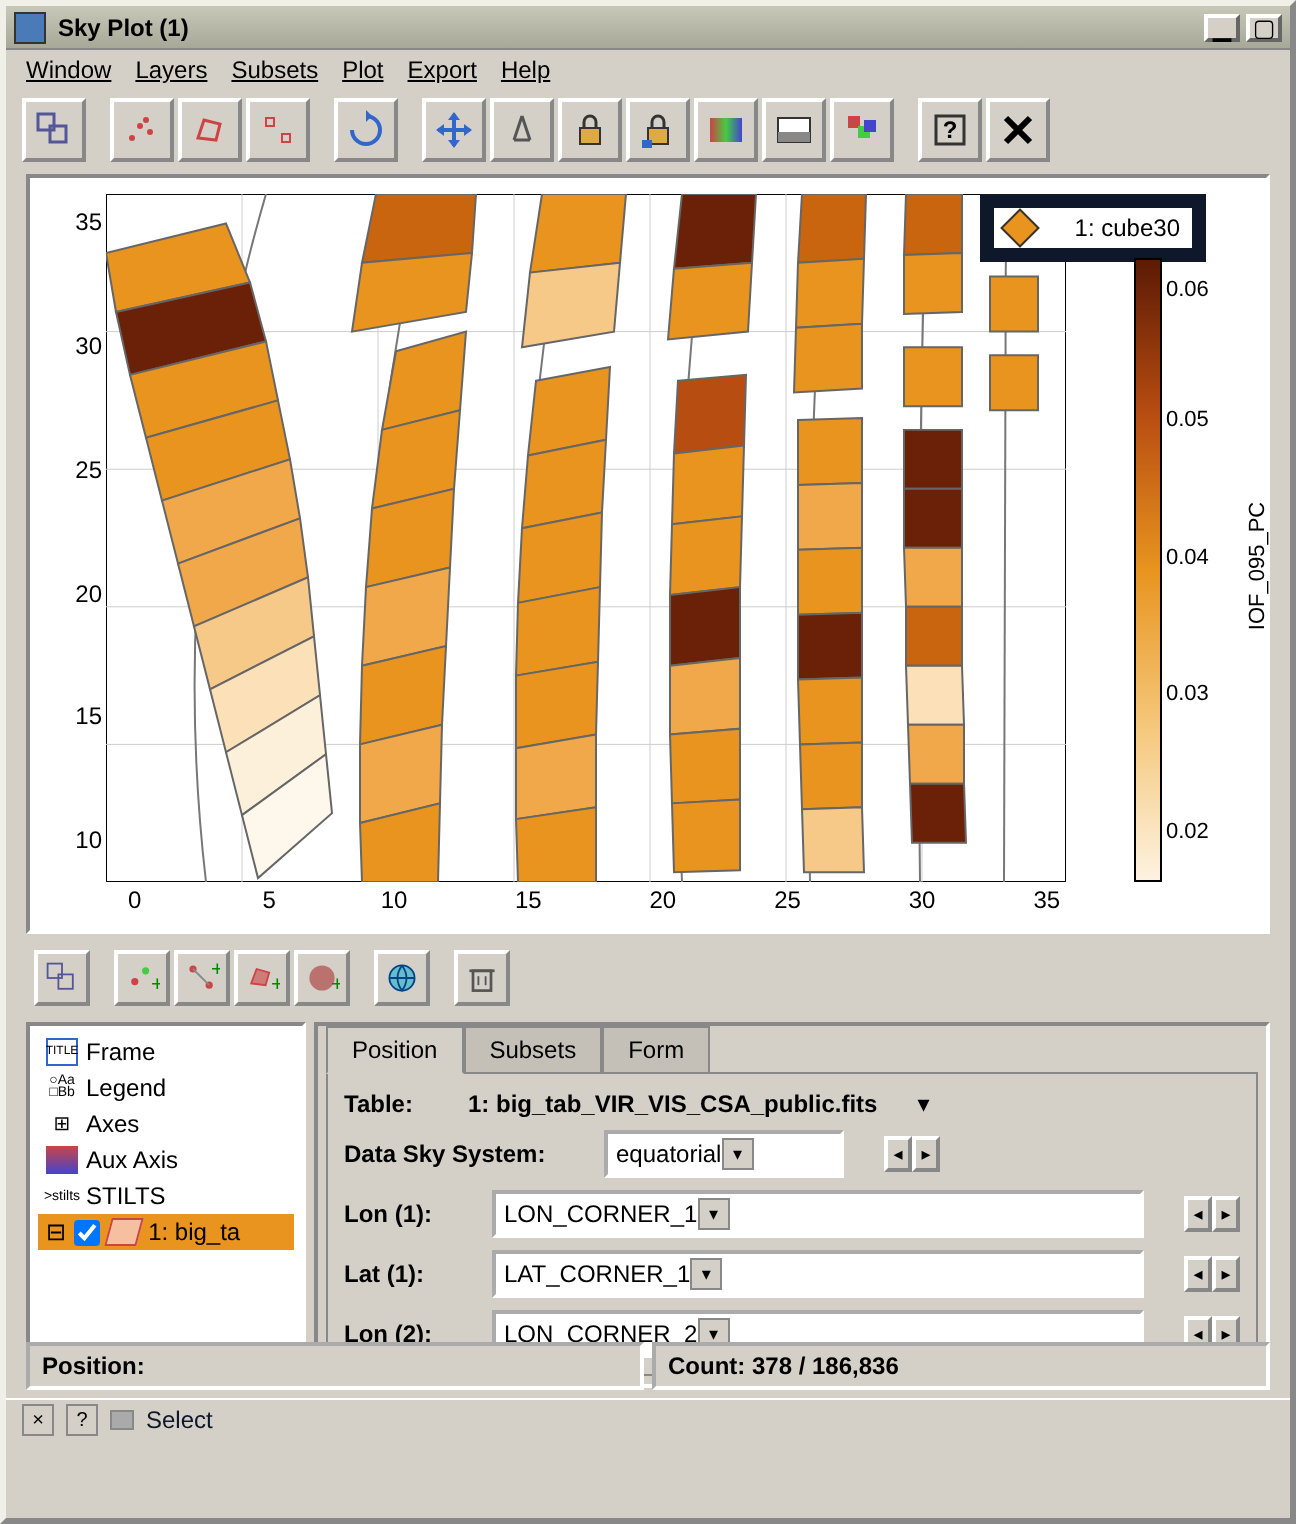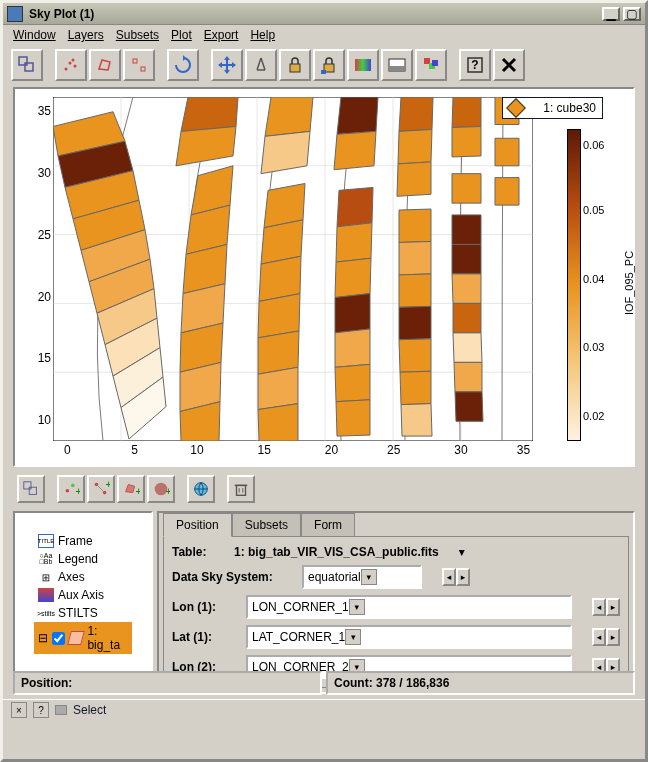--- a/index.html
+++ b/index.html
@@ -13,30 +13,30 @@
 .toolbar { display: flex; align-items: center; padding: 4px 8px; gap: 2px; }
 .tbtn { width: 32px; height: 32px; border: 2px solid; border-color: #fff #888 #888 #fff; background: #d4d0c8; display: flex; align-items: center; justify-content: center; font-size: 16px; cursor: pointer; }
 .tbtn svg { width: 20px; height: 20px; }
 .sep { width: 8px; }
 .plot-area { margin: 2px 10px 4px 10px; border: 2px solid; border-color: #888 #fff #fff #888; background: #fff; height: 380px; position: relative; }
 .plot-inner { position: absolute; left: 38px; top: 8px; right: 100px; bottom: 24px; }
 .y-axis { position: absolute; left: 8px; top: 8px; bottom: 24px; width: 28px; }
 .y-tick { position: absolute; right: 0; transform: translateY(-50%); }
 .x-axis { position: absolute; left: 38px; right: 100px; bottom: 4px; height: 18px; }
 .x-tick { position: absolute; top: 0; transform: translateX(-50%); }
-.legend-box { position: absolute; right: 30px; top: 8px; border: 1px solid #0f172a; padding: 3px 6px; background: #fff; display: flex; align-items: center; gap: 20px; }
+.legend-box { position: absolute; right: 30px; top: 8px; border: 7px solid #0f172a; padding: 3px 6px; background: #fff; display: flex; align-items: center; gap: 20px; }
 .legend-swatch { width: 14px; height: 14px; background: #e8941f; transform: rotate(45deg); border: 1px solid #333; }
 .colorbar { position: absolute; right: 52px; top: 40px; bottom: 24px; width: 14px; background: linear-gradient(to top, #fdf2e1, #f5c77a, #e8941f, #b84d11, #5c1a05); border: 1px solid #000; }
 .cb-labels { position: absolute; right: 20px; top: 40px; bottom: 24px; width: 30px; }
 .cb-label { position: absolute; left: 0; transform: translateY(-50%); font-size: 11px; }
 .cb-title { position: absolute; right: 4px; top: 50%; transform: rotate(-90deg) translateX(50%); transform-origin: right center; font-size: 11px; white-space: nowrap; }
 .lower { display: flex; margin: 0 10px; gap: 4px; height: 196px; }
 .side-tree { width: 140px; border: 2px solid; border-color: #888 #fff #fff #888; background: #fff; overflow: hidden; }
 .tree-tbtn { width: 28px; height: 28px; border: 2px solid; border-color: #fff #888 #888 #fff; background: #d4d0c8; display: flex; align-items: center; justify-content: center; cursor: pointer; }
-.tree-items { padding: 19px; }
+.tree-items { padding: 4px; }
 .tree-item { display: flex; align-items: center; padding: 2px 4px; gap: 4px; cursor: pointer; }
 .tree-item.sel { background: #e8941f; }
 .tree-icon { width: 16px; height: 14px; display: flex; align-items: center; justify-content: center; font-size: 10px; }
 .right-panel { flex: 1; border: 2px solid; border-color: #888 #fff #fff #888; background: #d4d0c8; display: flex; flex-direction: column; overflow: hidden; }
 .right-toolbar { display: flex; padding: 4px; gap: 2px; }
 .tabs { display: flex; padding: 0 4px; }
 .tab { padding: 4px 12px; border: 1px solid #888; border-bottom: none; background: #c4c0b8; cursor: pointer; }
 .tab.active { background: #d4d0c8; border-bottom: 1px solid #d4d0c8; position: relative; z-index: 1; }
 .tab-content { border: 1px solid #888; margin: 0 4px 4px 4px; padding: 8px; flex: 1; background: #d4d0c8; margin-top: -1px; }
 .form-row { display: flex; align-items: center; margin-bottom: 6px; gap: 20px; }

